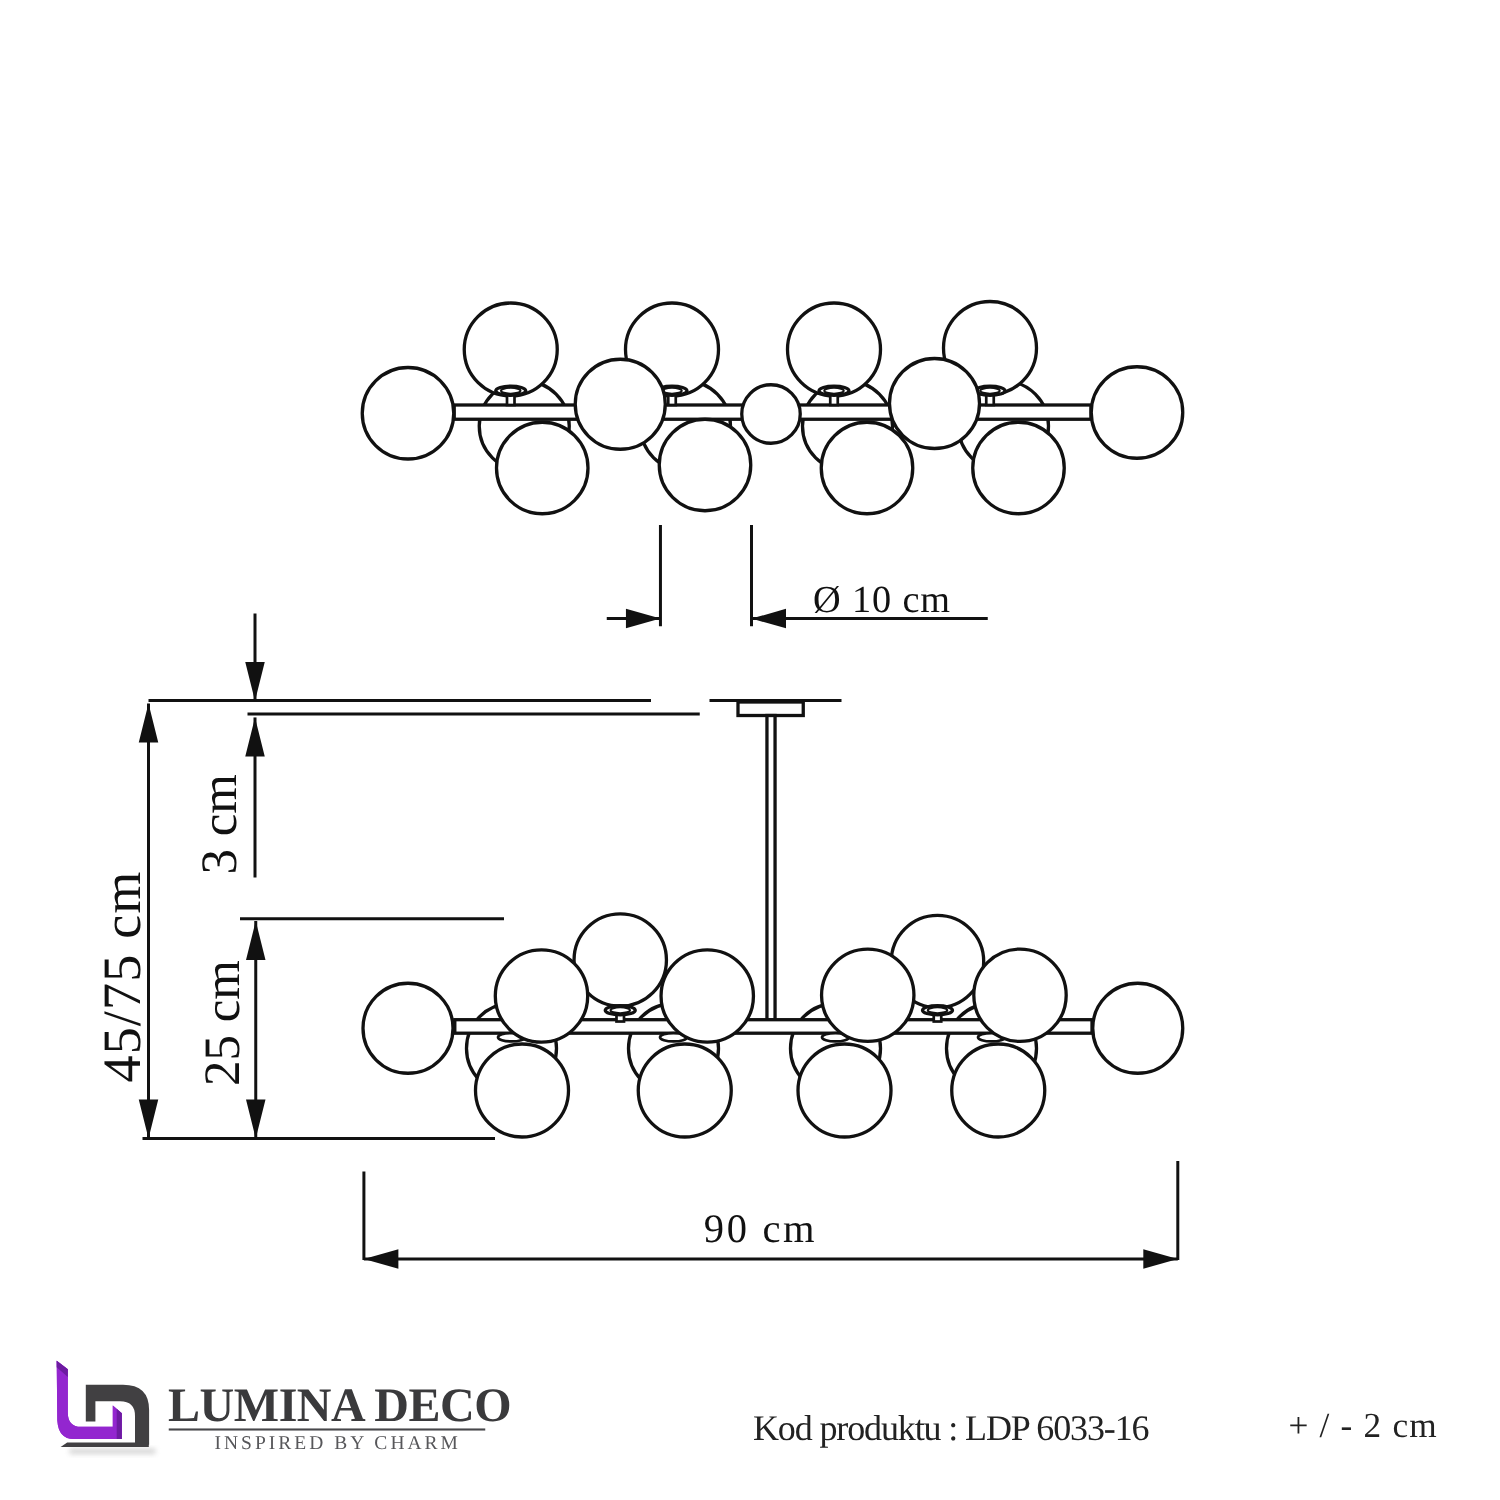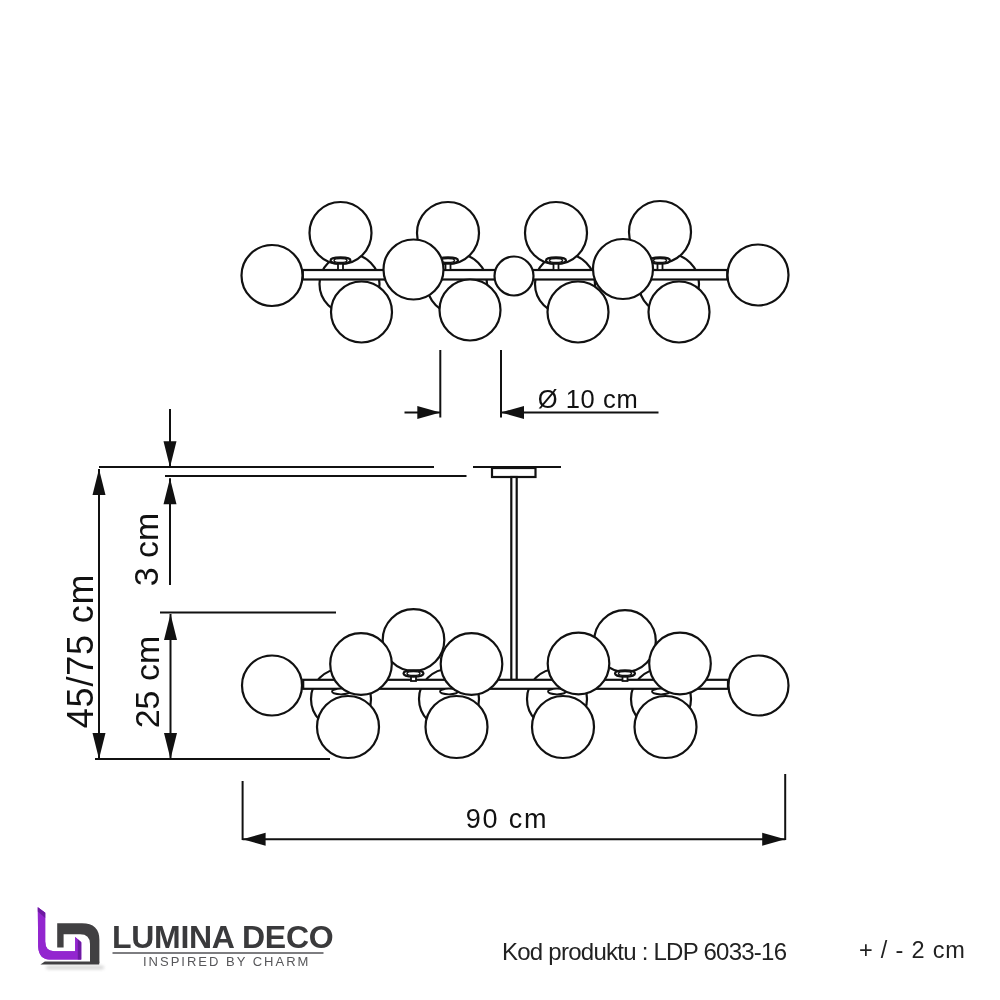--- a/index.html
+++ b/index.html
@@ -1,17 +1,17 @@
 <!DOCTYPE html>
 <html><head>
 <meta charset="utf-8">
 <style>
   html,body{margin:0;padding:0;width:1000px;height:1000px;background:#ffffff;overflow:hidden;
     font-family:"Liberation Sans",sans-serif;}
-  #stage{position:absolute;left:0;top:0;width:1000px;height:708px;}
+  #stage{position:absolute;left:0;top:0;width:1000px;height:708px;font-family:Liberation Serif, serif;}
 </style>
 </head>
 <body>
 <div id="stage">
 <svg width="1000" height="1000" viewBox="0 0 1000 1000" xmlns="http://www.w3.org/2000/svg">
 <defs>
         <filter id="soft" x="-50%" y="-50%" width="200%" height="200%">
           <feGaussianBlur stdDeviation="1.6"></feGaussianBlur>
         </filter>
       </defs>

